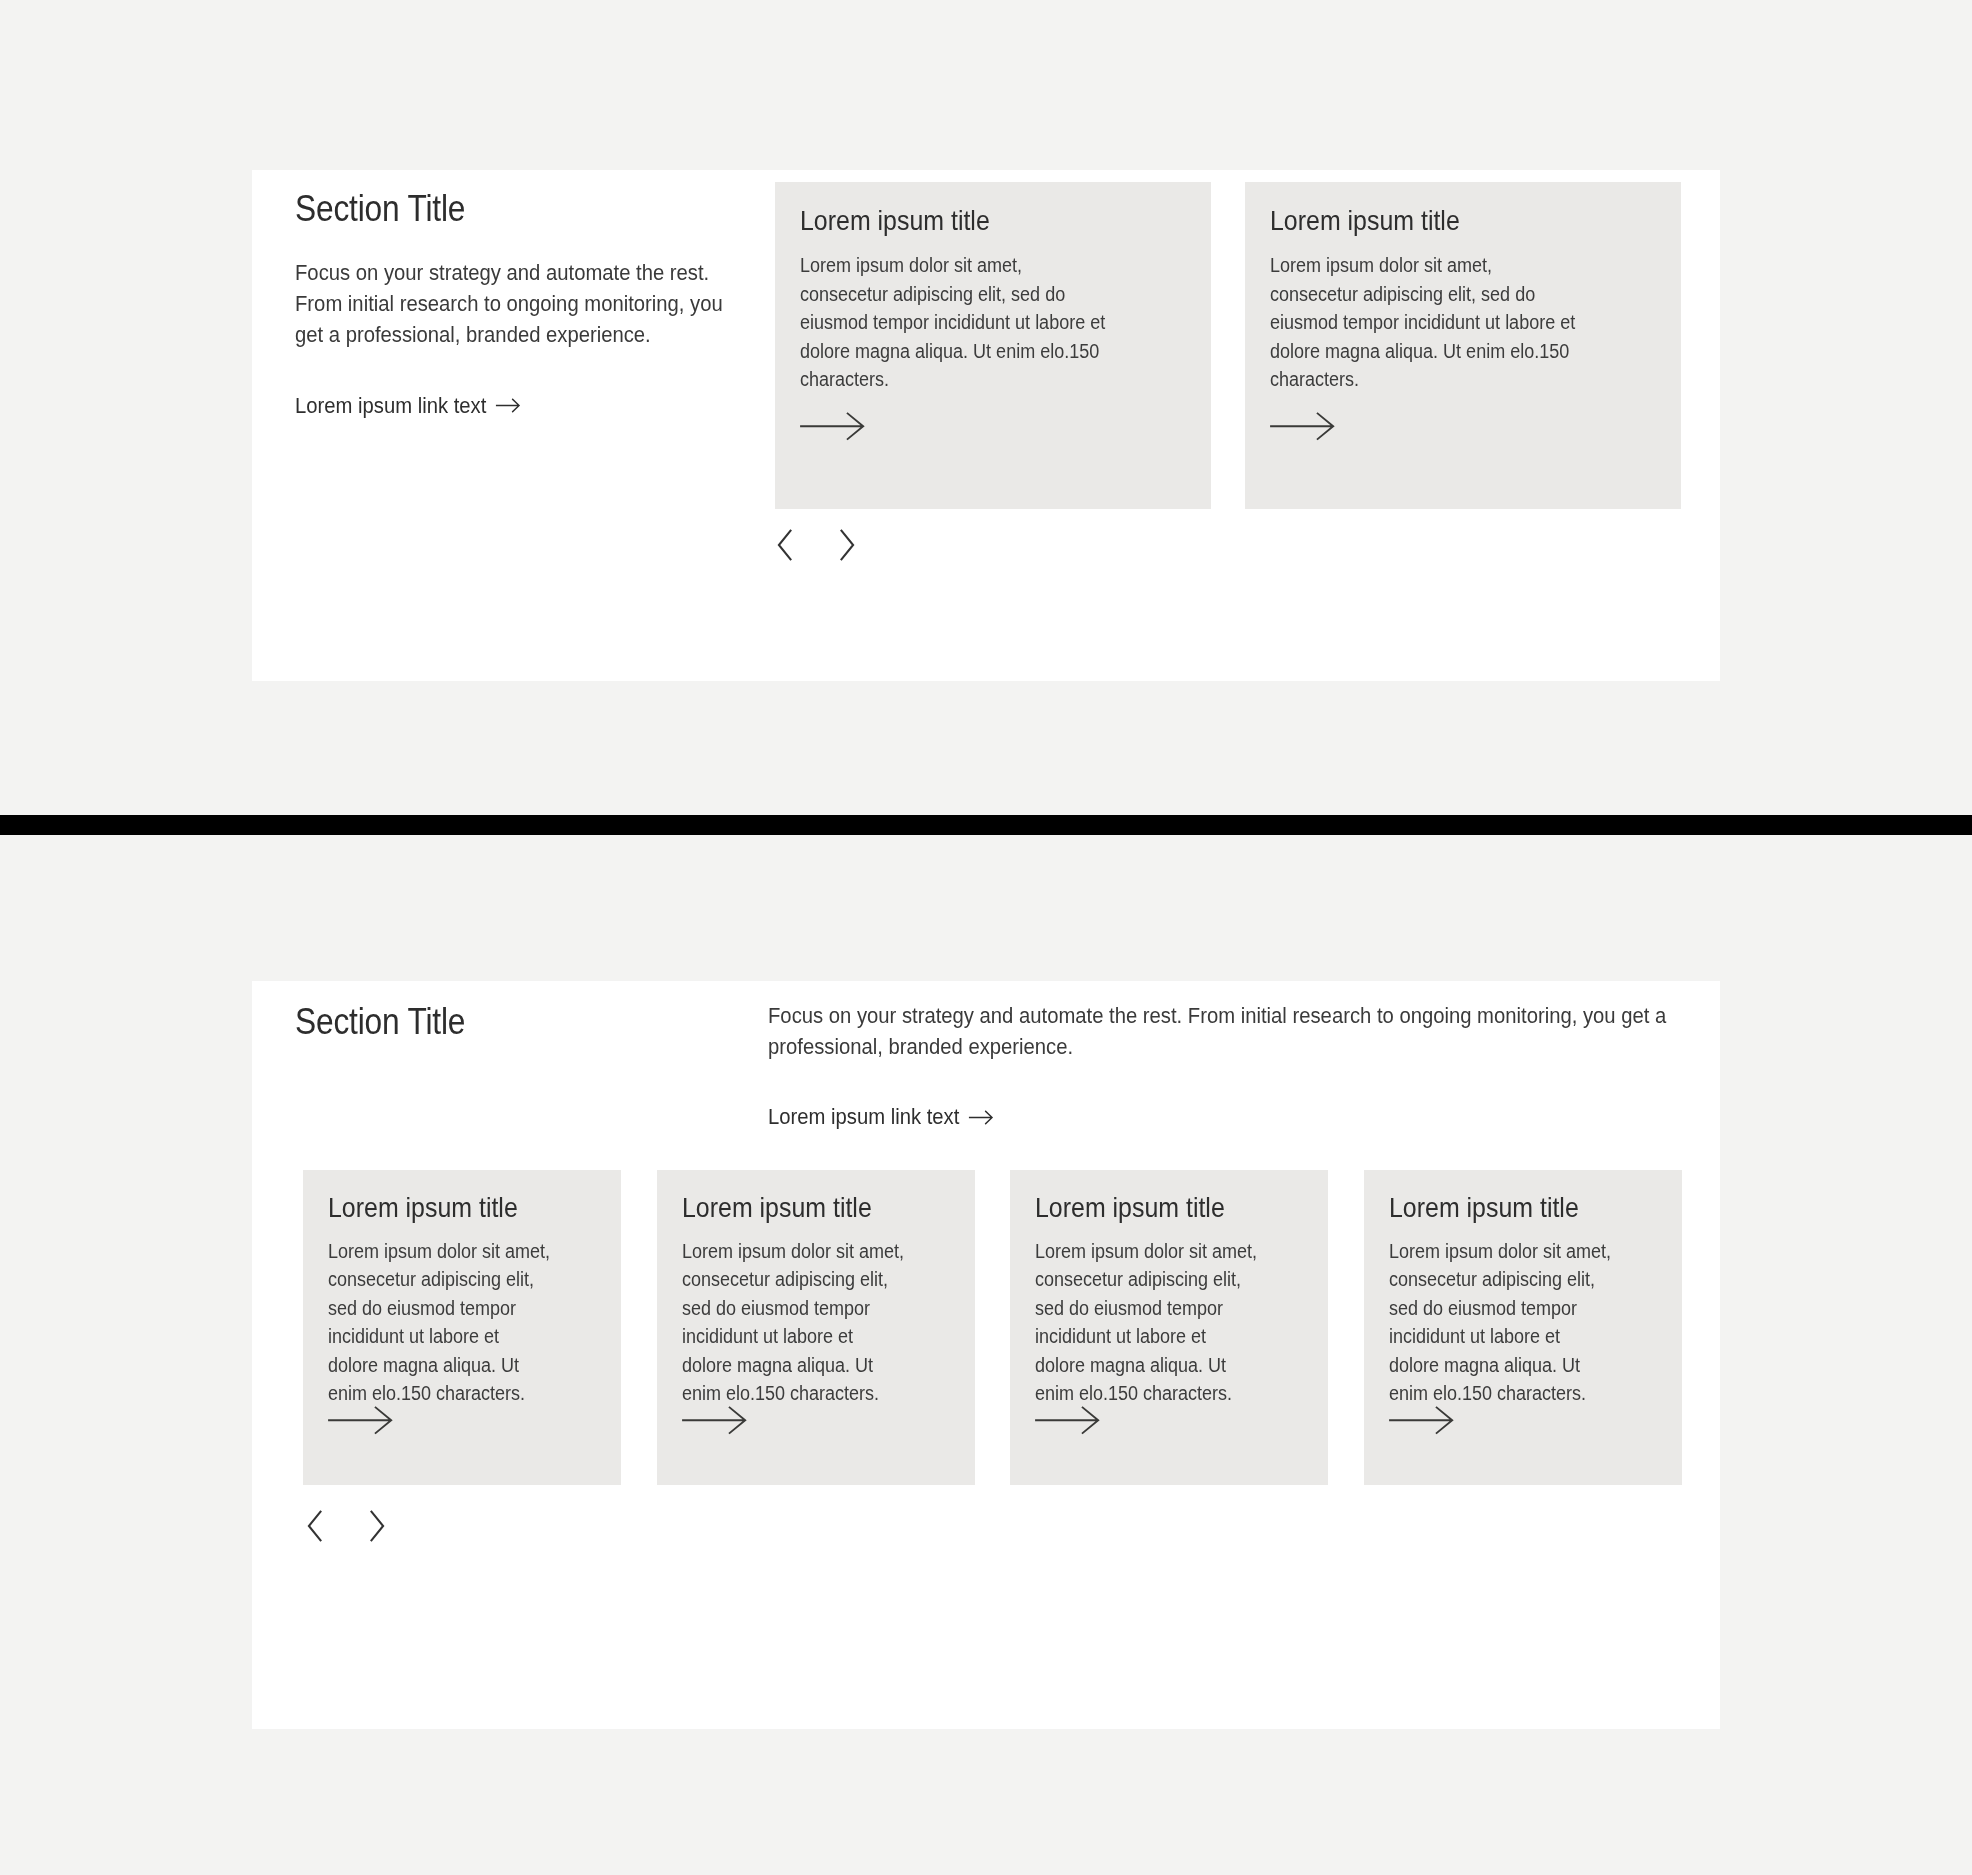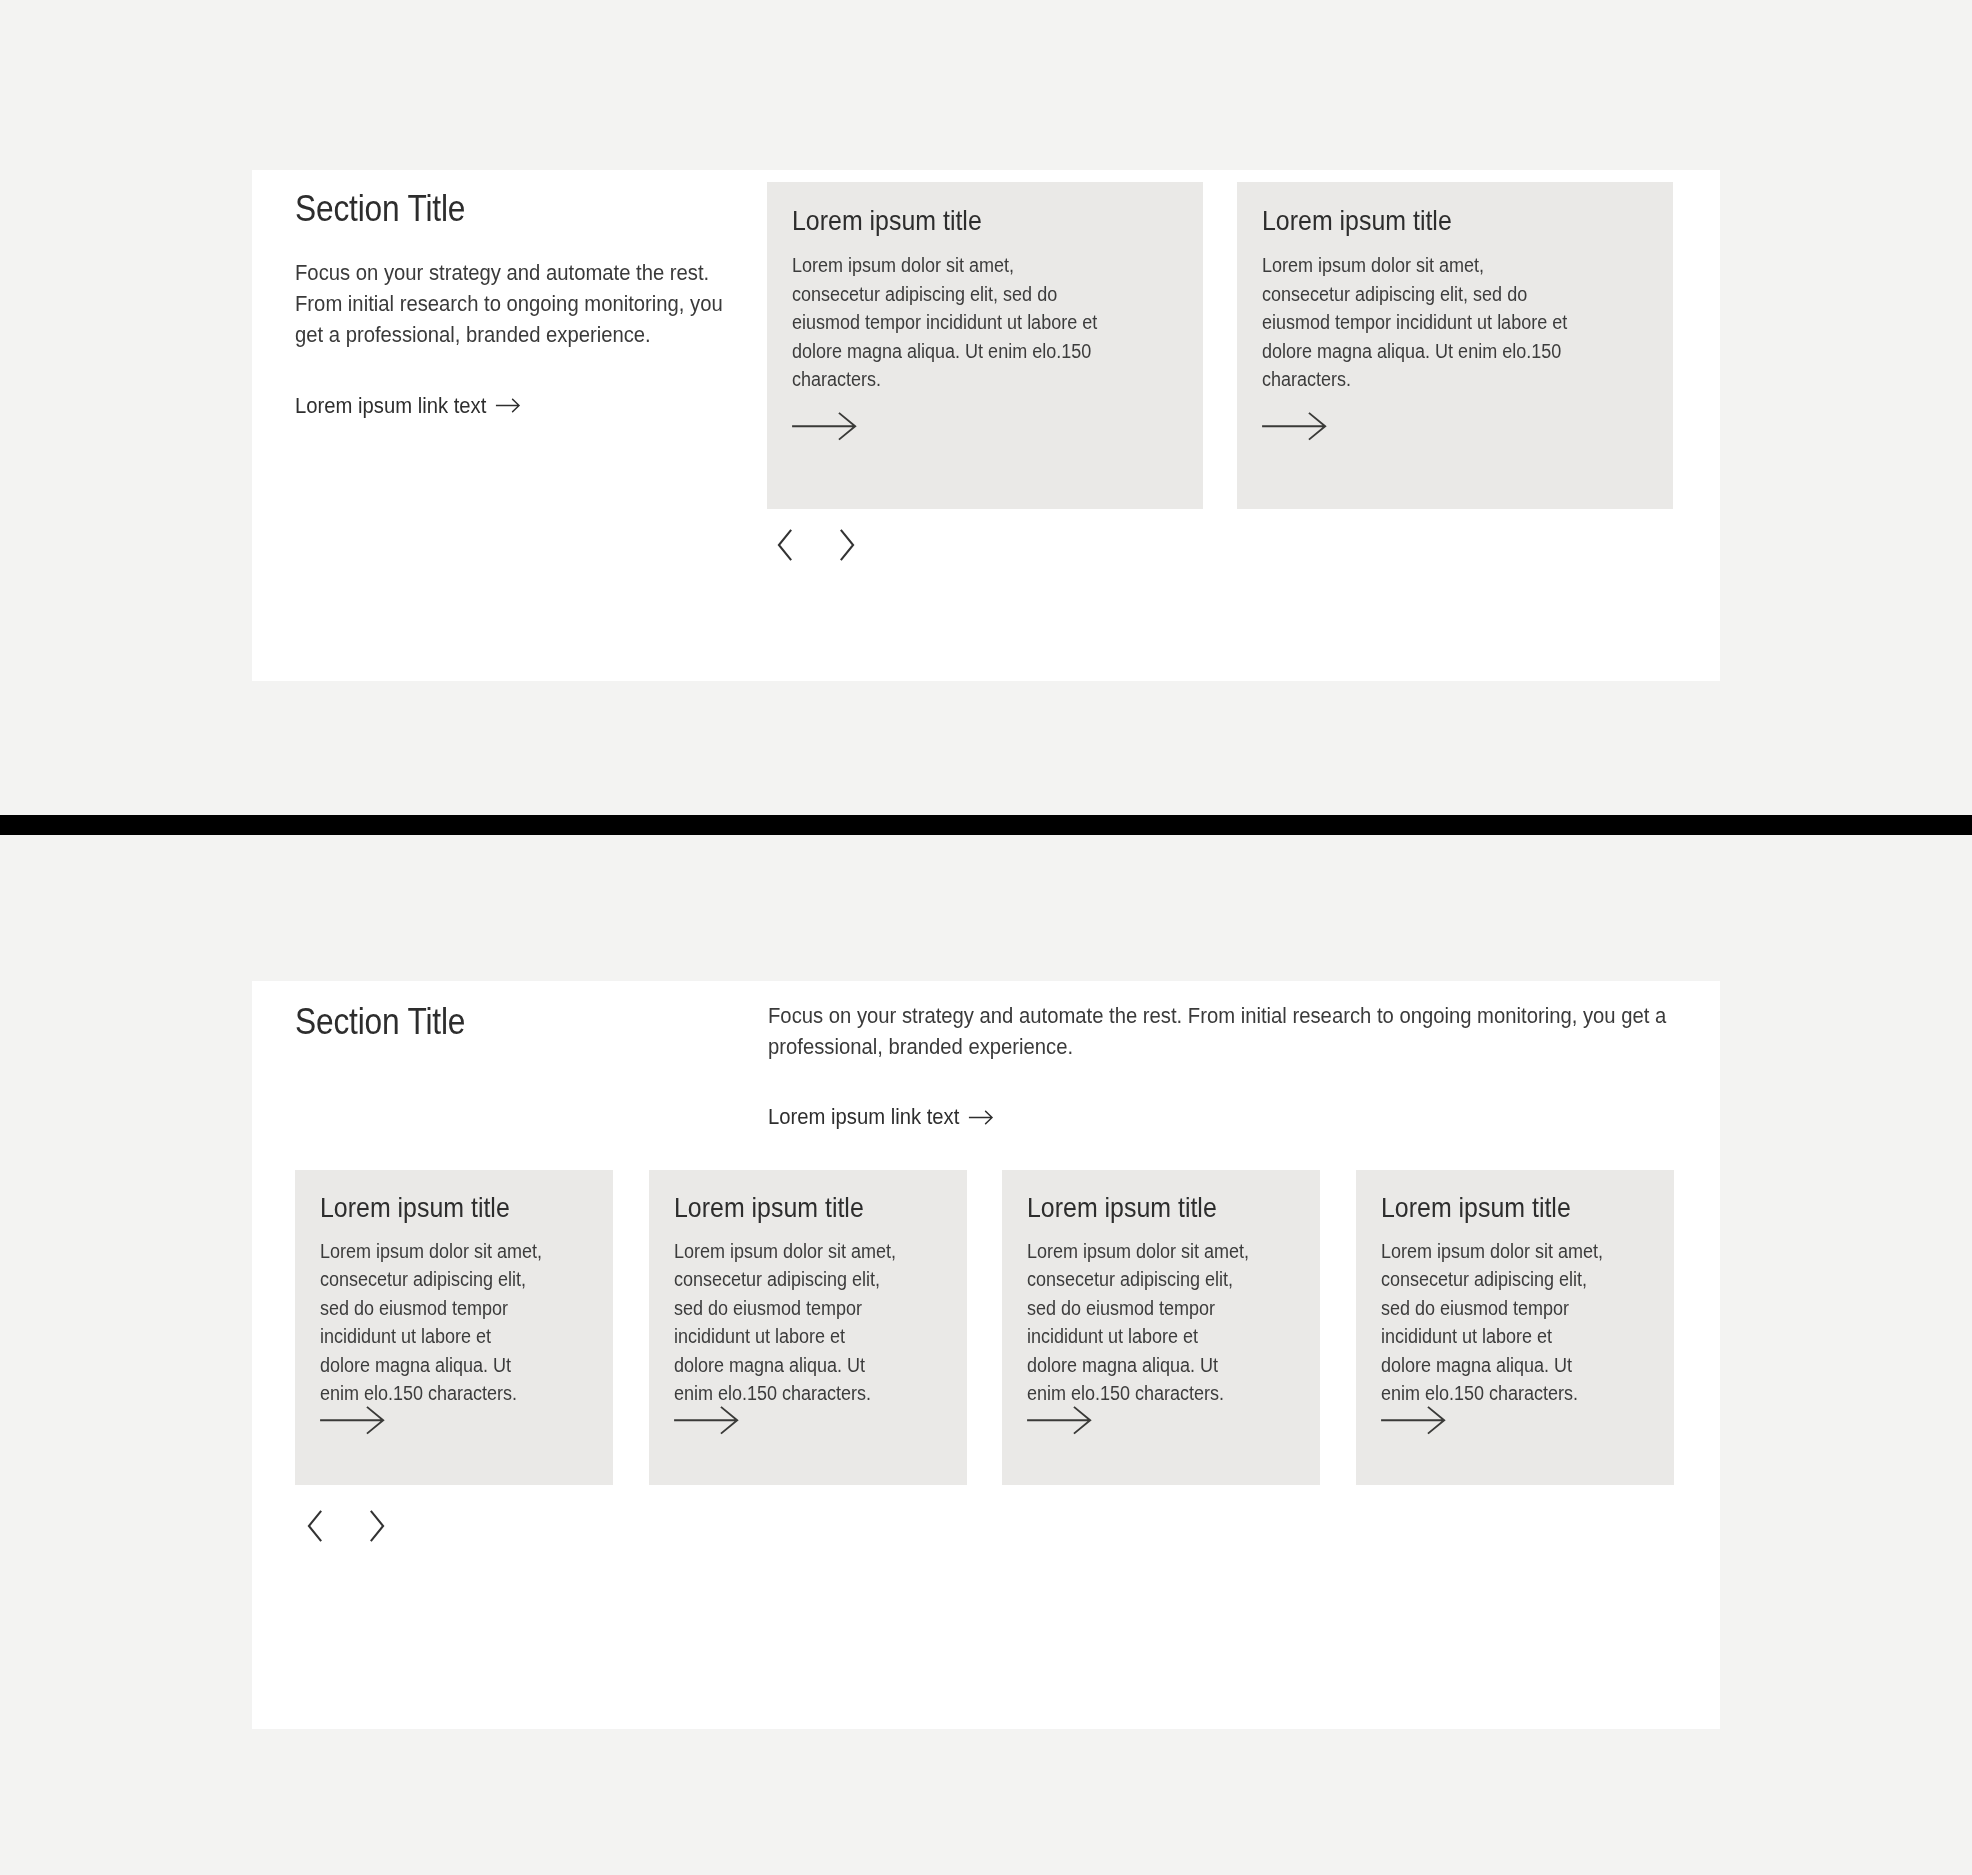--- a/index.html
+++ b/index.html
@@ -87,20 +87,21 @@
     width: 29px;
     height: 19px;
     flex: none;
   }
 
   
   .card {
     position: absolute;
     background: #eae9e7;
     box-sizing: border-box;
+    margin-left: 8px;
   }
 
   .card-title {
     font-size: 28px;
     font-weight: 400;
     margin: 0;
     line-height: 1.15;
     color: #2d2d2d;
     transform: scaleX(0.89);
     transform-origin: left center;

